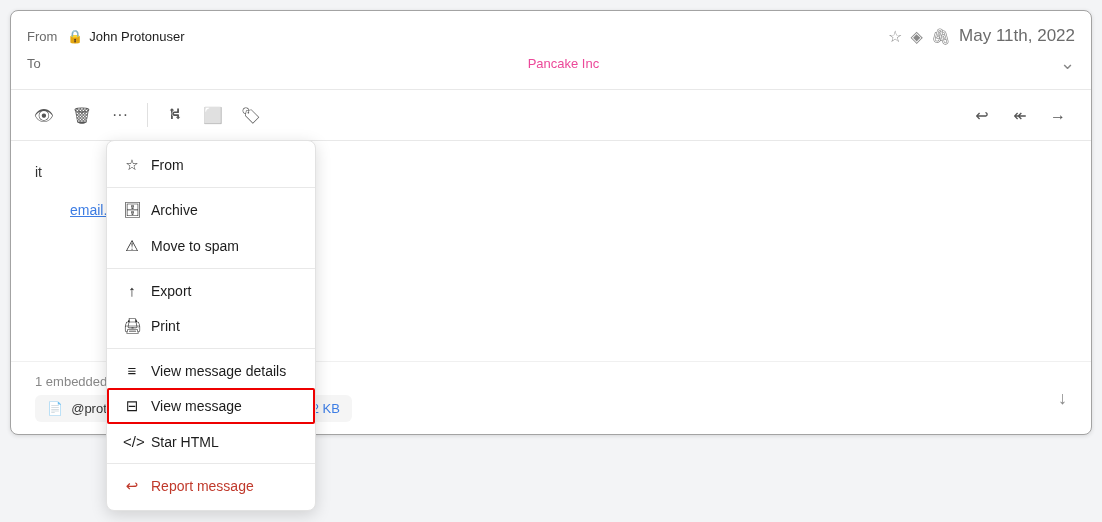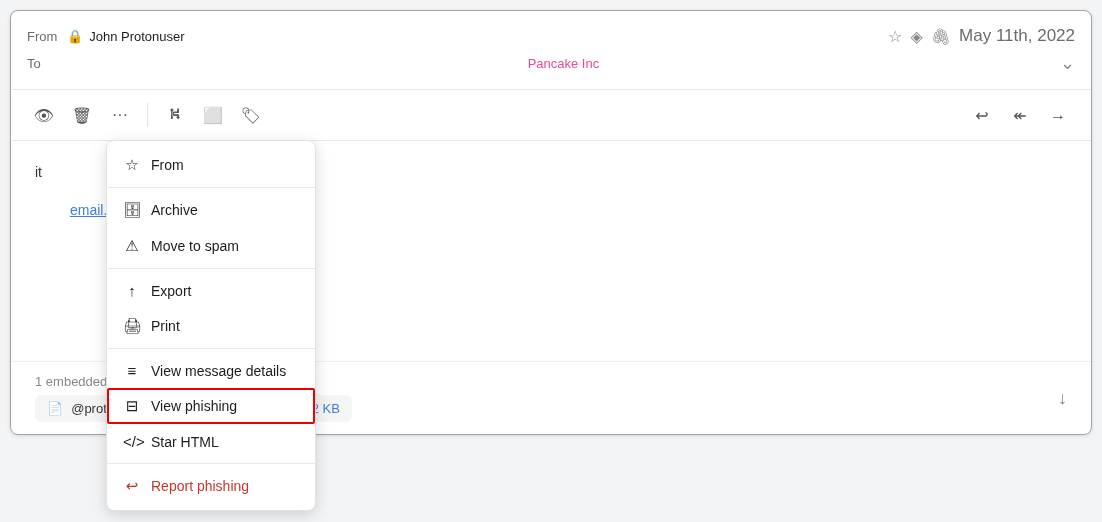--- a/index.html
+++ b/index.html
@@ -297,30 +297,30 @@
         <span class="menu-icon">🖨</span>
         <span>Print</span>
       </div>
       <div class="menu-divider"></div>
       <div class="menu-item">
         <span class="menu-icon">≡</span>
         <span>View message details</span>
       </div>
       <div class="menu-item highlighted">
         <span class="menu-icon">⊟</span>
-        <span>View phishing</span>
+        <span>View message</span>
       </div>
       <div class="menu-item">
         <span class="menu-icon">&lt;/&gt;</span>
         <span>Star HTML</span>
       </div>
       <div class="menu-divider"></div>
       <div class="menu-item danger">
         <span class="menu-icon">↩</span>
-        <span>Report phishing</span>
+        <span>Report message</span>
       </div>
     </div>
   </div>
 
   <div class="email-body">
     <p class="body-text">
       <span>it</span>
     </p>
     <br>
     <p class="body-text">

